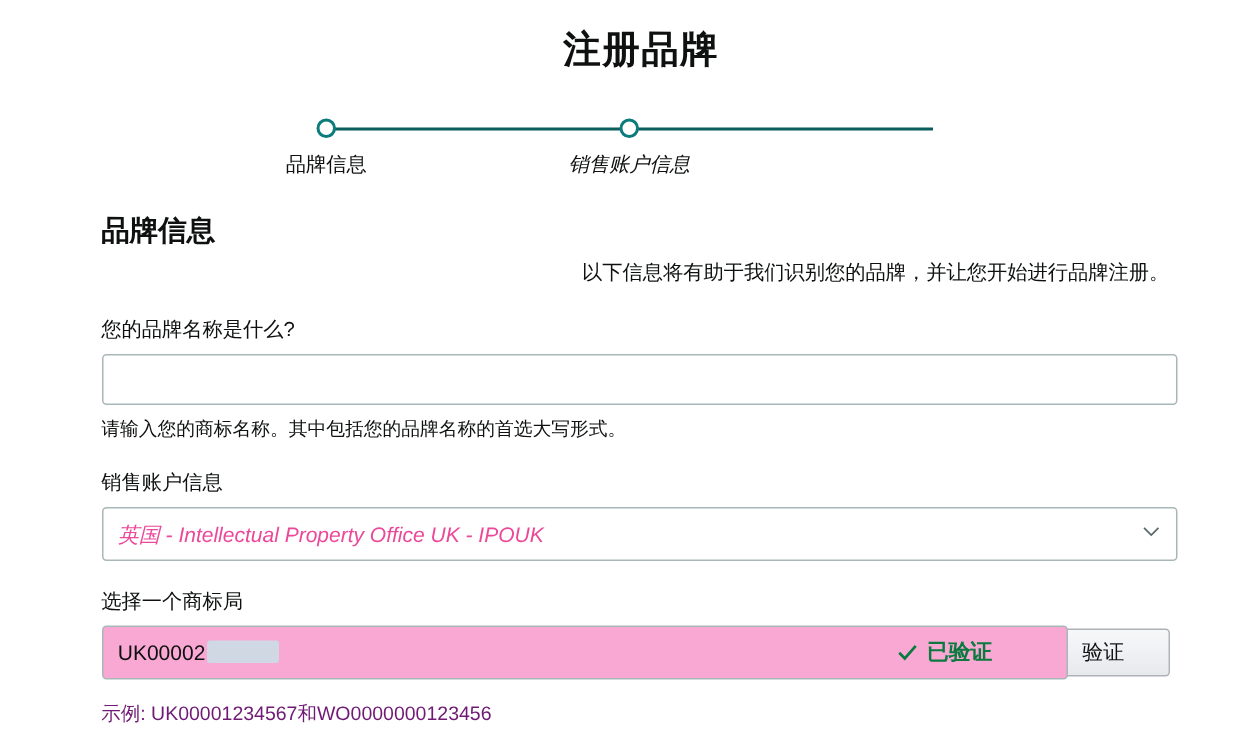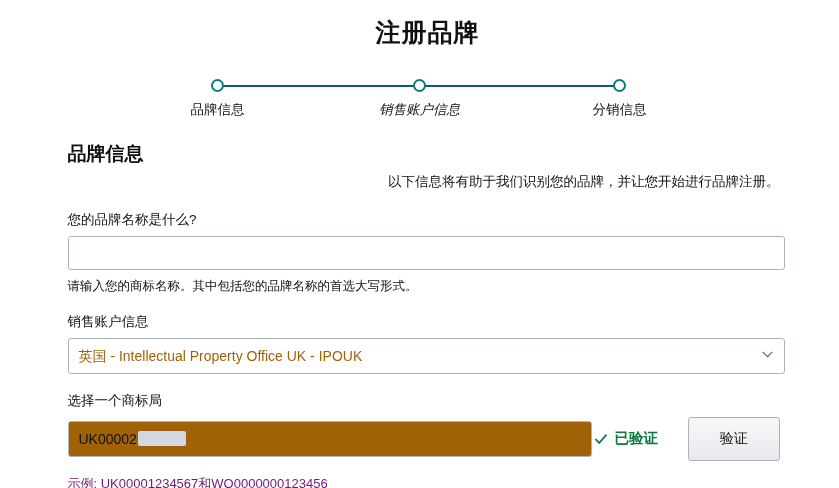--- a/index.html
+++ b/index.html
@@ -121,25 +121,26 @@
     height: 36px;
   }
   .select-box {
     width: 717px;
     height: 36px;
     box-sizing: border-box;
     border: 1px solid #aab7b8;
     border-radius: 3px;
     background: #ffffff;
     font-size: 14px;
-    color: #a16207;
+    color: #ec4899;
     line-height: 34px;
     padding: 0 30px 0 10px;
     white-space: nowrap;
     overflow: hidden;
+    font-style: italic;
   }
   .chevron {
     position: absolute;
     right: 12px;
     top: 13px;
     width: 11px;
     height: 7px;
     pointer-events: none;
   }
 
@@ -147,26 +148,26 @@
   .tm-row {
     display: flex;
     align-items: center;
   }
   .tm-input-wrap {
     position: relative;
     width: 606px;
     height: 36px;
   }
   .tm-input {
-    width: 524px;
+    width: 644px;
     height: 36px;
     box-sizing: border-box;
     border: 1px solid #aab7b8;
     border-radius: 3px;
-    background: #a16207;
+    background: #f9a8d4;
     font-size: 14px;
     color: #0f1111;
     padding: 0 120px 0 10px;
     outline: none;
     font-family: "Liberation Sans", sans-serif;
   }
   .redact {
     position: absolute;
     left: 70px;
     top: 10px;
@@ -188,21 +189,21 @@
     text-align: center;
   }
   .check-icon {
     display: inline-block;
     width: 14px;
     height: 14px;
   }
   .verify-button {
     margin-left: 18px;
     width: 92px;
-    height: 44px;
+    height: 32px;
     border: 1px solid #adb1b8;
     border-radius: 3px;
     background: linear-gradient(#f7f8fa, #e7e9ec);
     font-size: 14px;
     color: #0f1111;
     font-family: "Liberation Sans", sans-serif;
     cursor: pointer;
   }
   .example-text {
     font-size: 13px;
@@ -223,24 +224,20 @@
     <div class="step step-1">
       <div class="step-dot"></div>
       <div class="step-label">品牌信息</div>
     </div>
 
     <div class="step step-2">
       <div class="step-dot"></div>
       <div class="step-label">销售账户信息</div>
     </div>
 
-    <div class="step step-3">
-      <div class="step-dot"></div>
-      <div class="step-label">分销信息</div>
-    </div>
   </div>
 
   <div class="form-wrap">
 
     <div class="section-title">品牌信息</div>
     <div class="section-desc">以下信息将有助于我们识别您的品牌，并让您开始进行品牌注册。</div>
 
     <div class="field-block">
       <div class="field-label">您的品牌名称是什么?</div>
       <input class="text-input" type="text" value="" style="">

